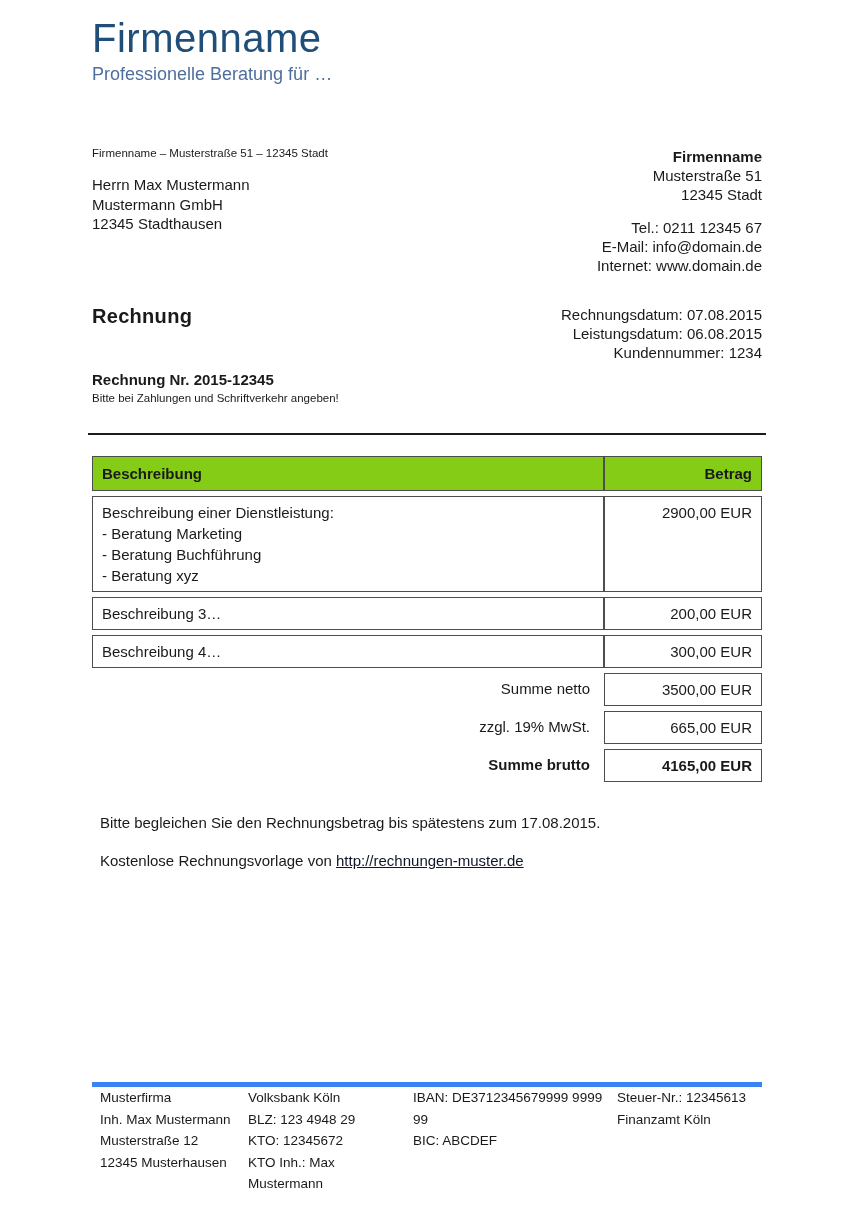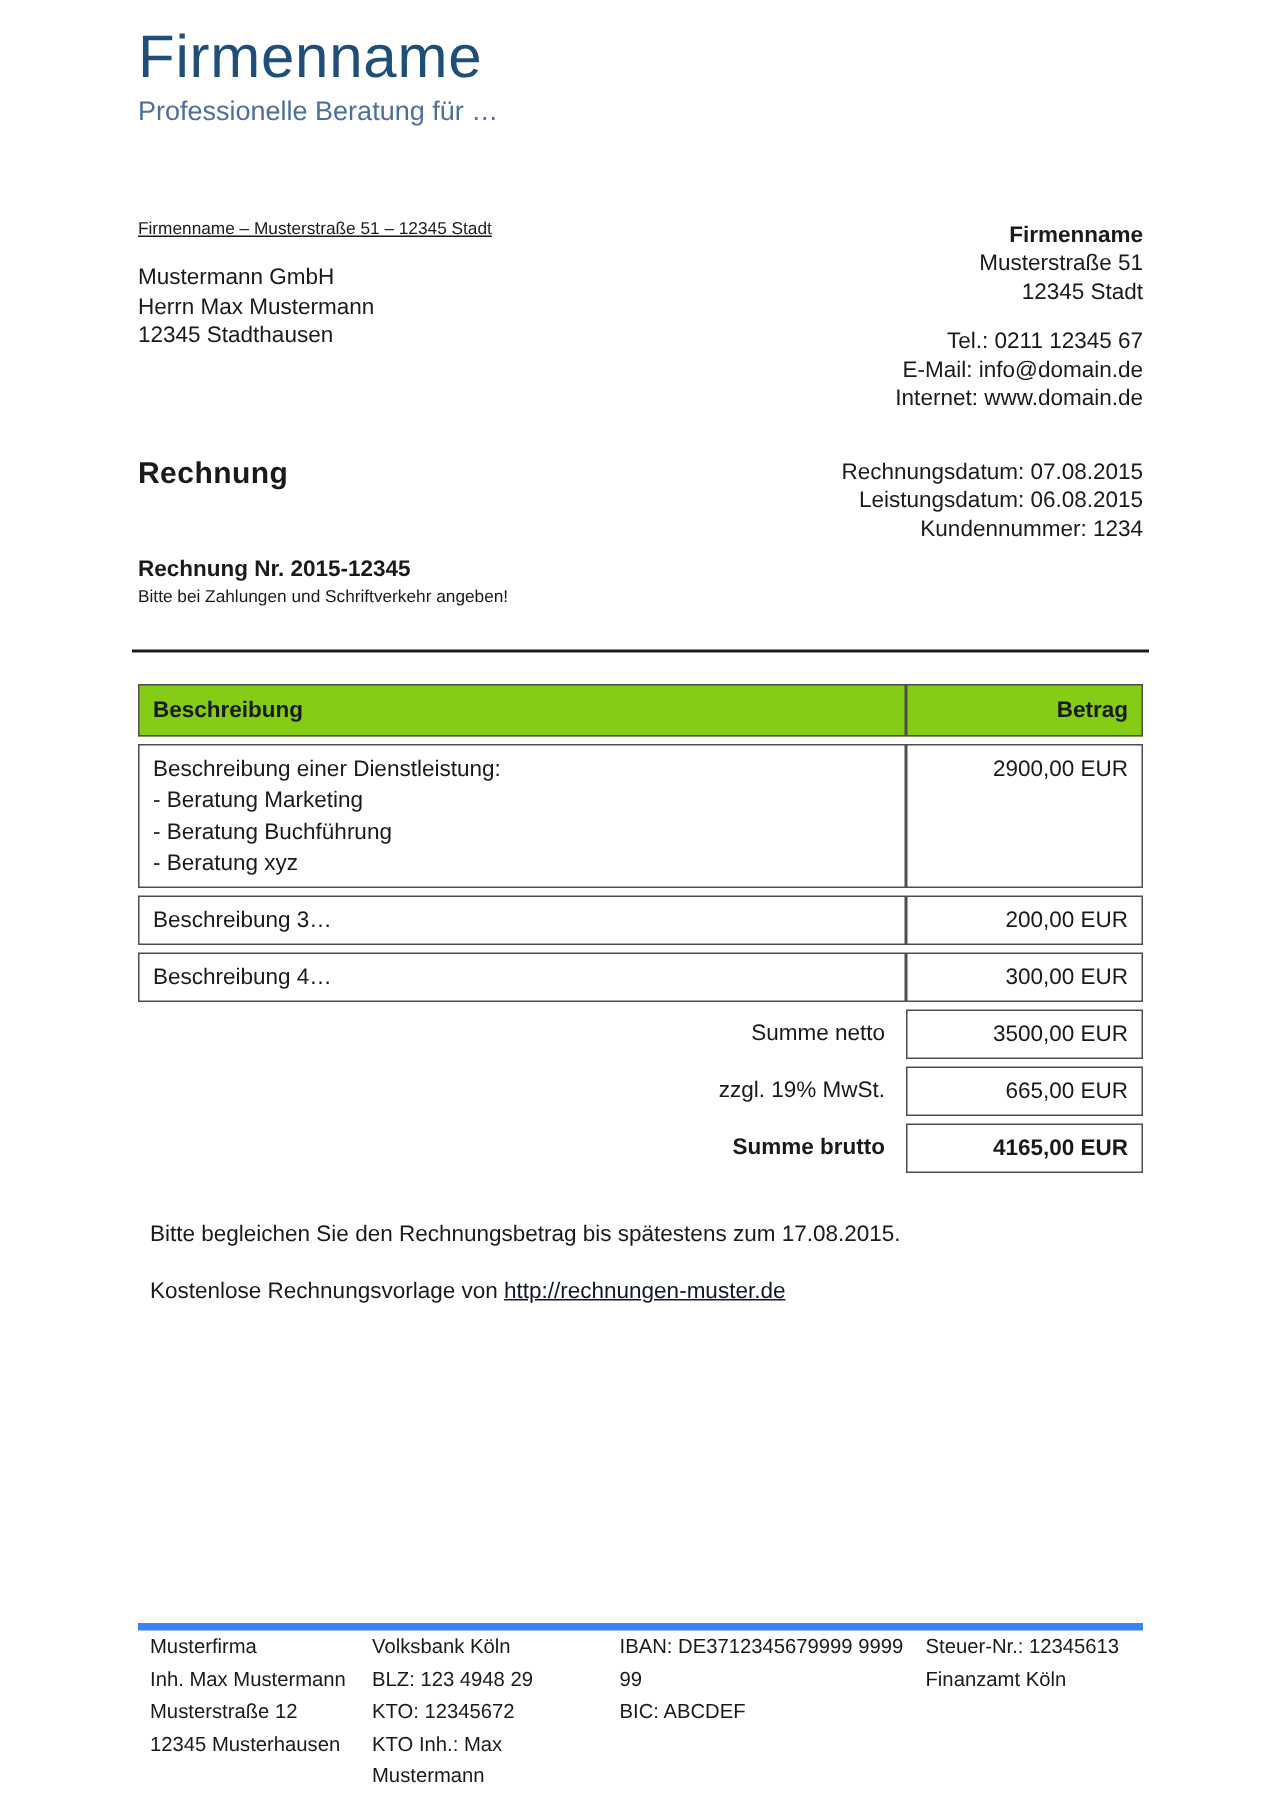--- a/index.html
+++ b/index.html
@@ -12,21 +12,21 @@
   }
   .abs { position: absolute; }
 
   
   .header { top: 16px; left: 92px; }
   .company-name { font-size: 40px; font-weight: 400; color: #1f4e79; letter-spacing: 0.5px; }
   .tagline { font-size: 18px; color: #4e6f9e; margin-top: 3px; }
 
   
   .addresses { top: 147px; left: 92px; width: 670px; display: flex; justify-content: space-between; }
-  .sender-line { font-size: 11.5px; text-decoration: underline; margin-bottom: 16px; }
+  .sender-line { font-size: 11.5px; margin-bottom: 16px; }
   .recipient { font-size: 15px; line-height: 19.5px; }
   .company-block { text-align: right; font-size: 15px; line-height: 19px; }
   .company-block .name { font-weight: bold; }
   .contact { margin-top: 14px; }
 
   
   .invoice-head { top: 305px; left: 92px; width: 670px; display: flex; justify-content: space-between; align-items: flex-start; }
   .invoice-title { font-size: 20px; font-weight: bold; letter-spacing: 0.3px; }
   .invoice-meta { text-align: right; font-size: 15px; line-height: 19px; }
 
@@ -65,22 +65,22 @@
 
 <div class="abs header">
   <div class="company-name">Firmenname</div>
   <div class="tagline">Professionelle Beratung für …</div>
 </div>
 
 <div class="abs addresses">
   <div>
     <div class="sender-line">Firmenname – Musterstraße 51 – 12345 Stadt</div>
     <div class="recipient">
+      <div>Herrn Max Mustermann</div>
       <div>Mustermann GmbH</div>
-      <div>Herrn Max Mustermann</div>
       <div>12345 Stadthausen</div>
     </div>
   </div>
   <div class="company-block">
     <div class="name">Firmenname</div>
     <div>Musterstraße 51</div>
     <div>12345 Stadt</div>
     <div class="contact">
       <div>Tel.: 0211 12345 67</div>
       <div>E-Mail: info@domain.de</div>

